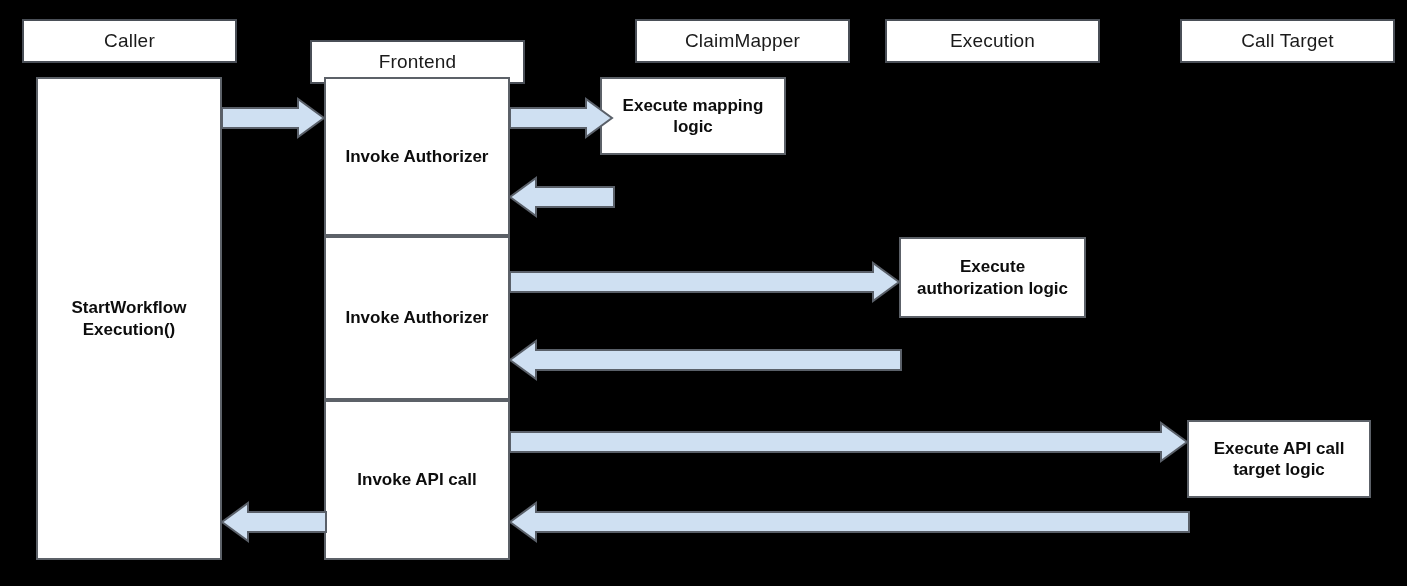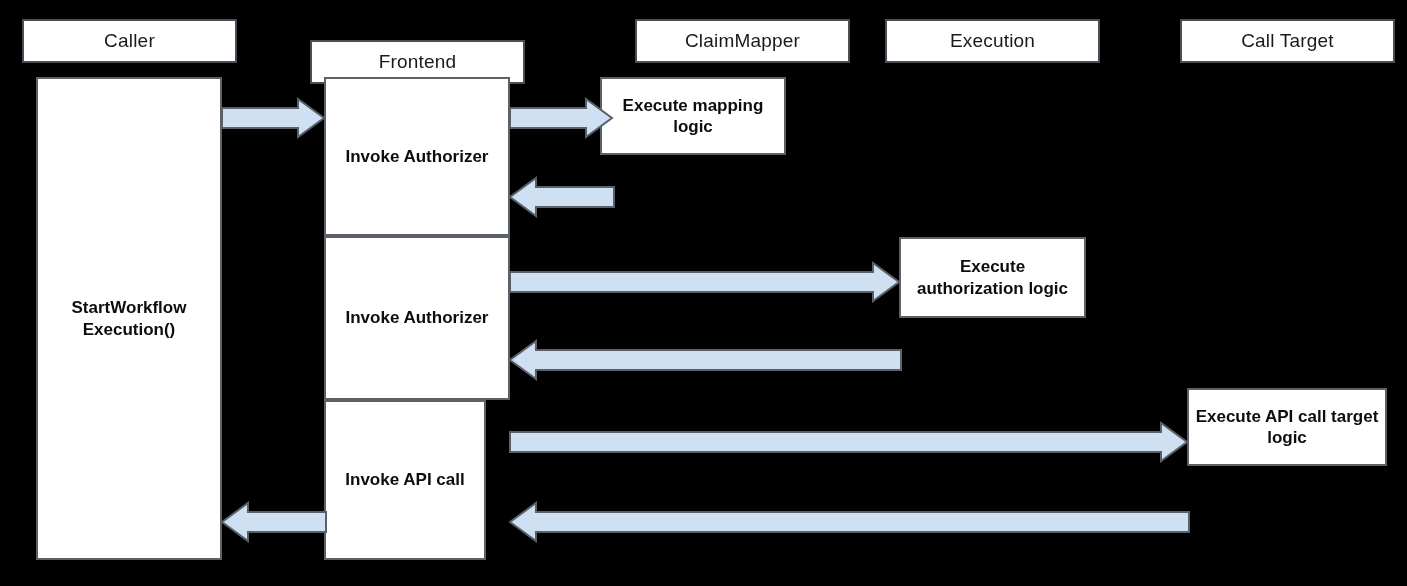--- a/index.html
+++ b/index.html
@@ -88,35 +88,35 @@
   </div>
 
   <div class="act-box" style="left:324px; top:77px; width:186px; height:159px;">
     <span>Invoke Authorizer</span>
   </div>
 
   <div class="act-box" style="left:324px; top:236px; width:186px; height:164px;">
     <span>Invoke Authorizer</span>
   </div>
 
-  <div class="act-box" style="left:324px; top:400px; width:162px; height:160px;">
+  <div class="act-box" style="left:324px; top:400px; width:186px; height:160px;">
     <span>Invoke API call</span>
   </div>
 
   <div class="act-box" style="left:600px; top:77px; width:186px; height:78px;">
     <span>Execute mapping logic</span>
   </div>
 
 
   <div class="act-box" style="left:899px; top:237px; width:187px; height:81px;">
     <span>Execute authorization logic</span>
   </div>
 
 
-  <div class="act-box" style="left:1187px; top:388px; width:200px; height:78px;">
+  <div class="act-box" style="left:1187px; top:420px; width:184px; height:78px;">
     <span>Execute API call target logic</span>
   </div>
 
 
   <svg class="arrow" style="left:222px; top:97px; width:104px; height:42px;" viewBox="0 0 104 42">
     <polygon points="0,11 76,11 76,2 102,21 76,40 76,31 0,31"></polygon>
   </svg>
 
   <svg class="arrow" style="left:510px; top:97px; width:104px; height:42px;" viewBox="0 0 104 42">
     <polygon points="0,11 76,11 76,2 102,21 76,40 76,31 0,31"></polygon>

